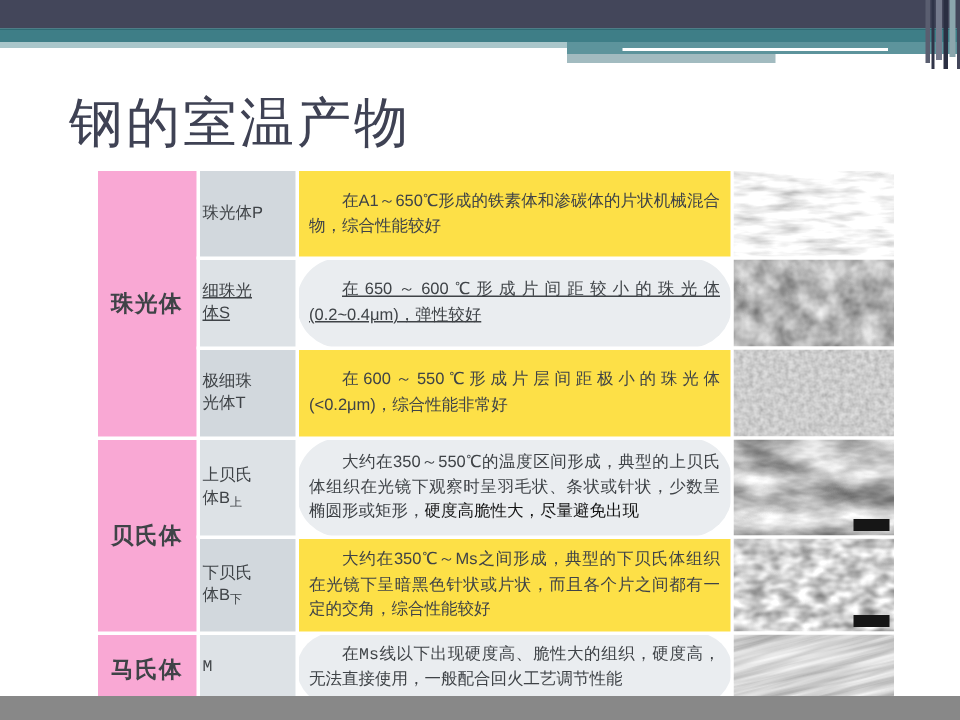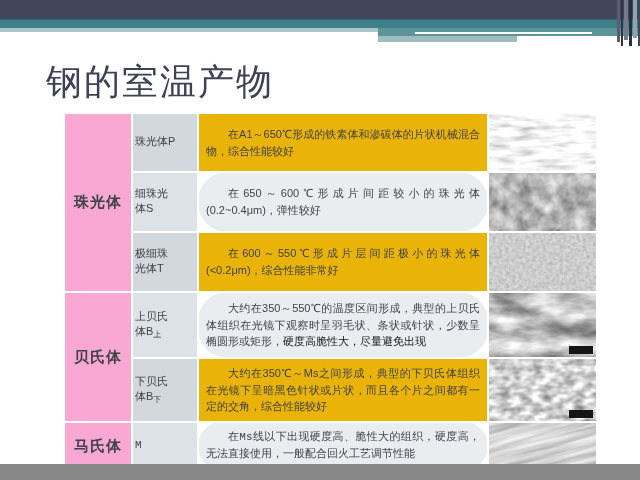--- a/index.html
+++ b/index.html
@@ -42,21 +42,21 @@
     width:60px;text-align:left;vertical-align:middle;
     font-size:11px;line-height:1.35;white-space:pre-line;padding:0 2px;
   }
   td.desc{
     width:274px;vertical-align:middle;text-align:justify;
     font-size:11px;line-height:1.52;padding:2px 7px;
   }
   td.desc p{margin:0;text-indent:2em;}
   td.desc .bold{font-weight:normal;color:#141414;}
   td.imgc{width:107px;padding:0;vertical-align:top;}
-  tr.odd  td.sub{background:#d2d8dd;}  tr.odd  td.desc{background:#eab308;}
+  tr.odd  td.sub{background:#d2d8dd;}  tr.odd  td.desc{background:#fde047;}
   tr.even td.sub{background:#dde2e6;}  tr.even td.desc{background:#eaedf0;border-radius:29px;}
   .subsc{font-size:8px;vertical-align:-2px;}
   .micro{display:block;width:100%;height:100%;}
 </style>
 </head>
 <body>
 
 <div class="slide">
 
   <div class="bar-dark"></div>
@@ -91,21 +91,21 @@
                   <feFuncR type="gamma" amplitude="1.5" exponent="0.9" offset="0.12"></feFuncR>
                   <feFuncG type="gamma" amplitude="1.5" exponent="0.9" offset="0.12"></feFuncG>
                   <feFuncB type="gamma" amplitude="1.5" exponent="0.9" offset="0.12"></feFuncB>
                   <feFuncA type="linear" slope="0" intercept="1"></feFuncA>
                 </feComponentTransfer>
               </filter>
           <rect width="107" height="57" filter="url(#m1)"></rect>
         </svg>
       </td>
     </tr>
-    <tr class="even" style="height:58px;">
+    <tr class="even" style="height:58px;text-decoration:underline;">
       <td class="sub"><span>细珠光
 体S</span><span class="subsc"></span></td>
       <td class="desc">
             <p><span>在650～600℃形成片间距较小的珠光体(0.2~0.4μm)，弹性较好</span><span class="bold"></span></p>
           </td>
       <td class="imgc">
         <svg class="micro" viewBox="0 0 107 58" preserveAspectRatio="none" aria-label="fine-pearlite-micrograph">
           <filter id="m2">
                 <feTurbulence type="fractalNoise" baseFrequency="0.07 0.07" numOctaves="3" seed="11" stitchTiles="stitch"></feTurbulence>
                 <feColorMatrix type="saturate" values="0"></feColorMatrix>

